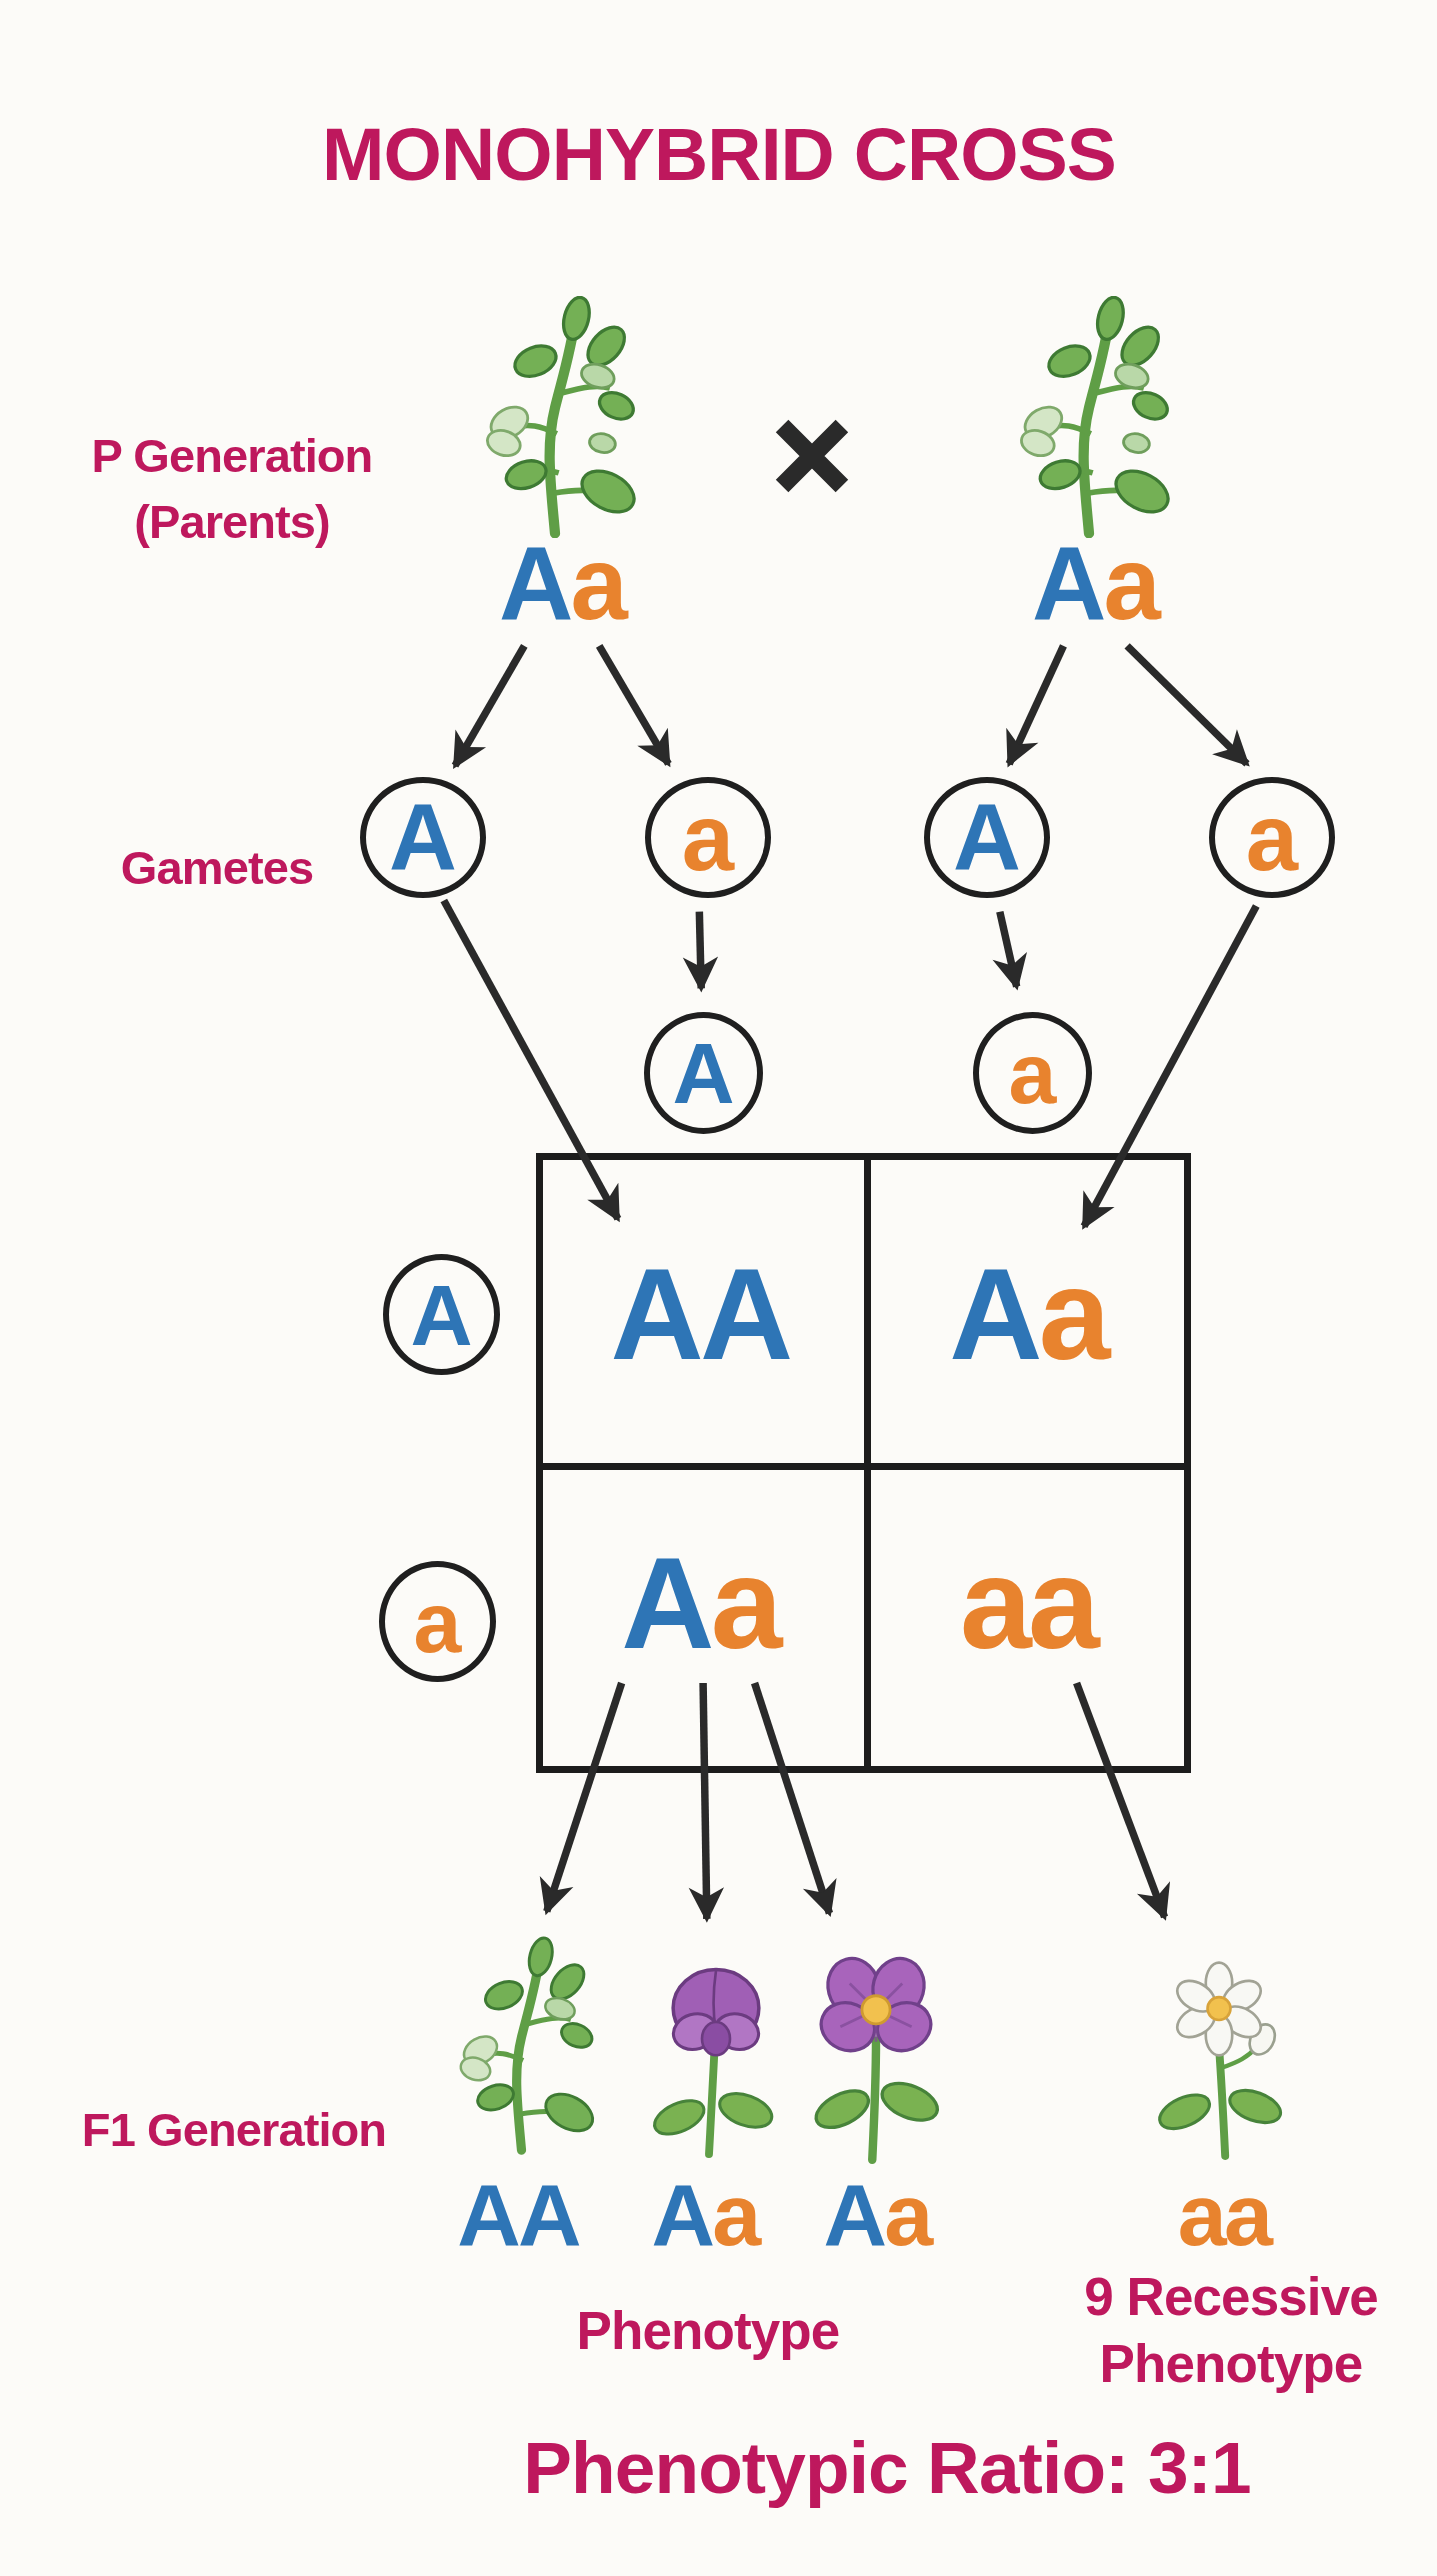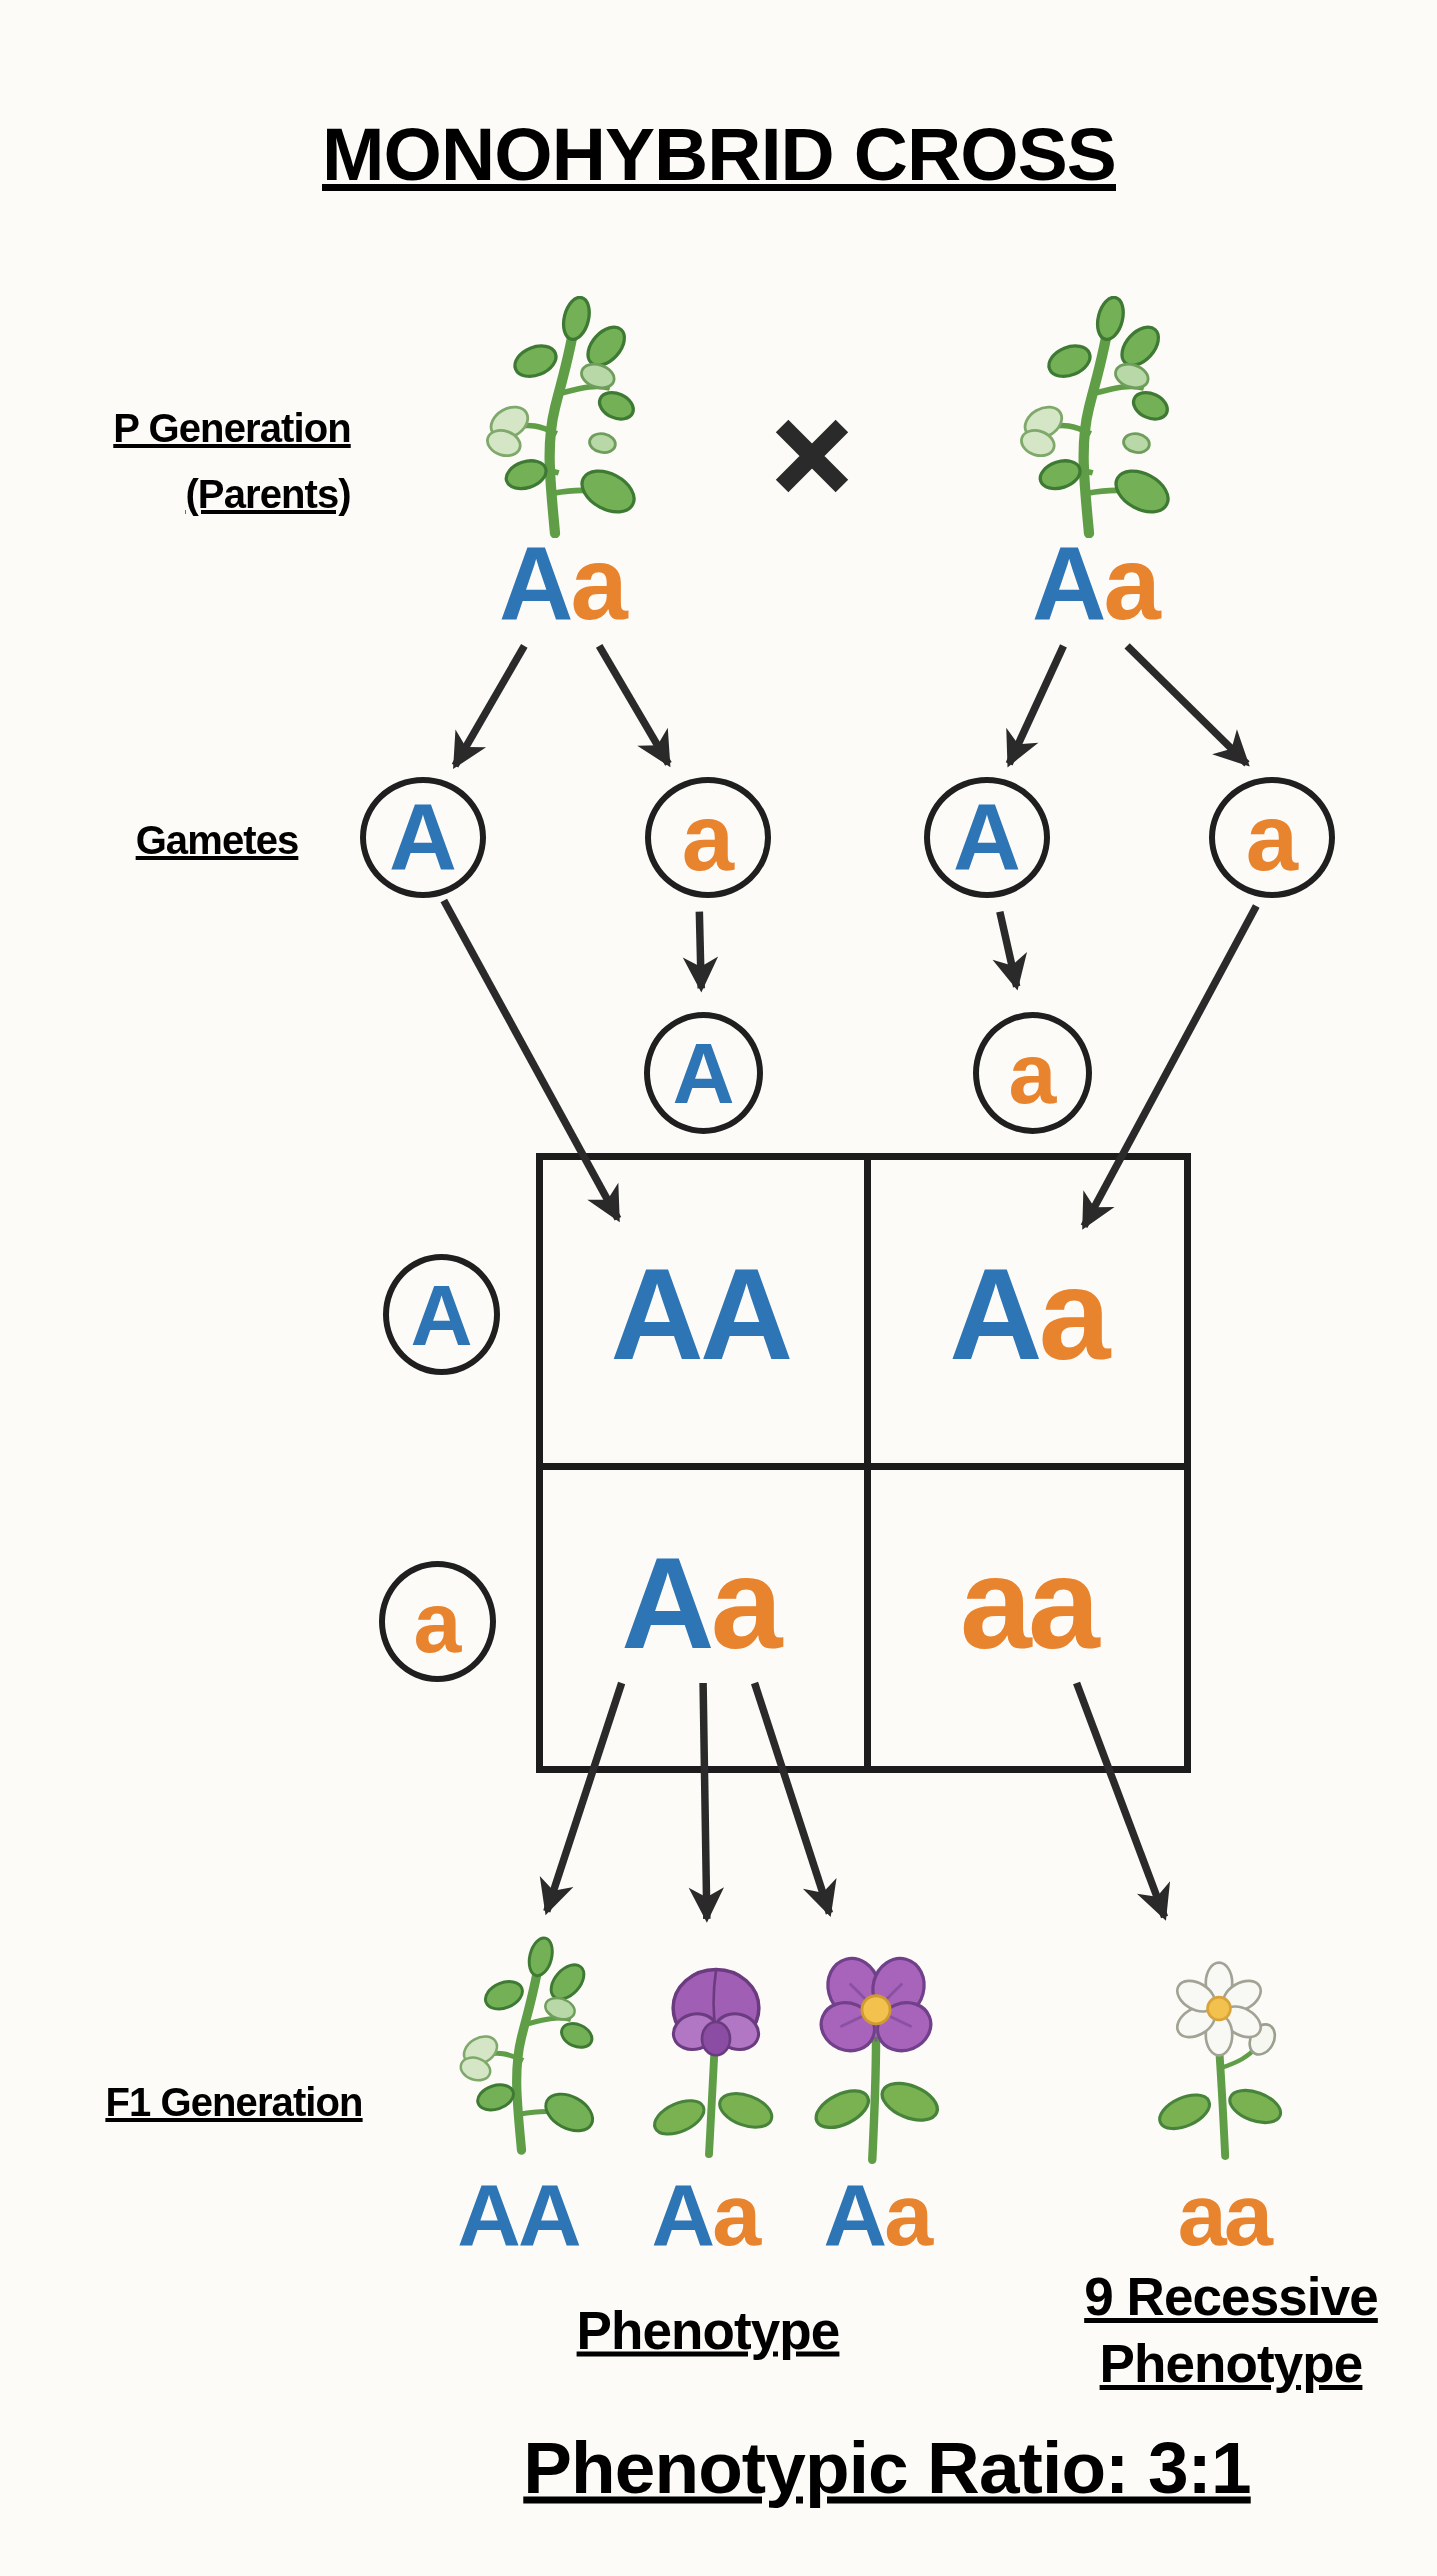--- a/index.html
+++ b/index.html
@@ -2,23 +2,23 @@
 <html style="font-size:15px"><head>
 <meta charset="utf-8">
 <style>
   html,body{margin:0;padding:0;background:#e9e9e7;}
   #canvas{
     position:relative;width:1438px;height:2576px;background:#fcfbf8;
     font-family:"Liberation Sans",sans-serif;overflow:hidden;margin:0 auto;
   }
   .abs{position:absolute;}
   .abs-c{position:absolute;transform:translate(-50%,-50%);white-space:nowrap;}
-  .ink{color:#000000;text-decoration:underline;}
+  .ink{color:#be185d;}
   .title{font-size:75px;font-weight:bold;letter-spacing:-0.9px;line-height:90px;text-align:center;}
-  .side-label{font-size:40px;font-weight:bold;letter-spacing:-0.9px;line-height:66px;text-align:right;}
+  .side-label{font-size:47px;font-weight:bold;letter-spacing:-0.9px;line-height:66px;text-align:center;margin-top:28px;}
   .genotype-lg{font-size:103px;font-weight:bold;letter-spacing:-2.8px;}
   .genotype-f1{font-size:88px;font-weight:bold;letter-spacing:-2.8px;}
   .cell-text{font-size:129px;font-weight:bold;letter-spacing:-3.7px;}
   .circle{
     position:absolute;border:6.6px solid #1f1f1f;border-radius:50%;
     display:flex;align-items:center;justify-content:center;background:transparent;
   }
   .circle-letter{font-weight:bold;line-height:1;}
   .gamete-letter{font-size:94px;}
   .header-letter{font-size:86px;}

